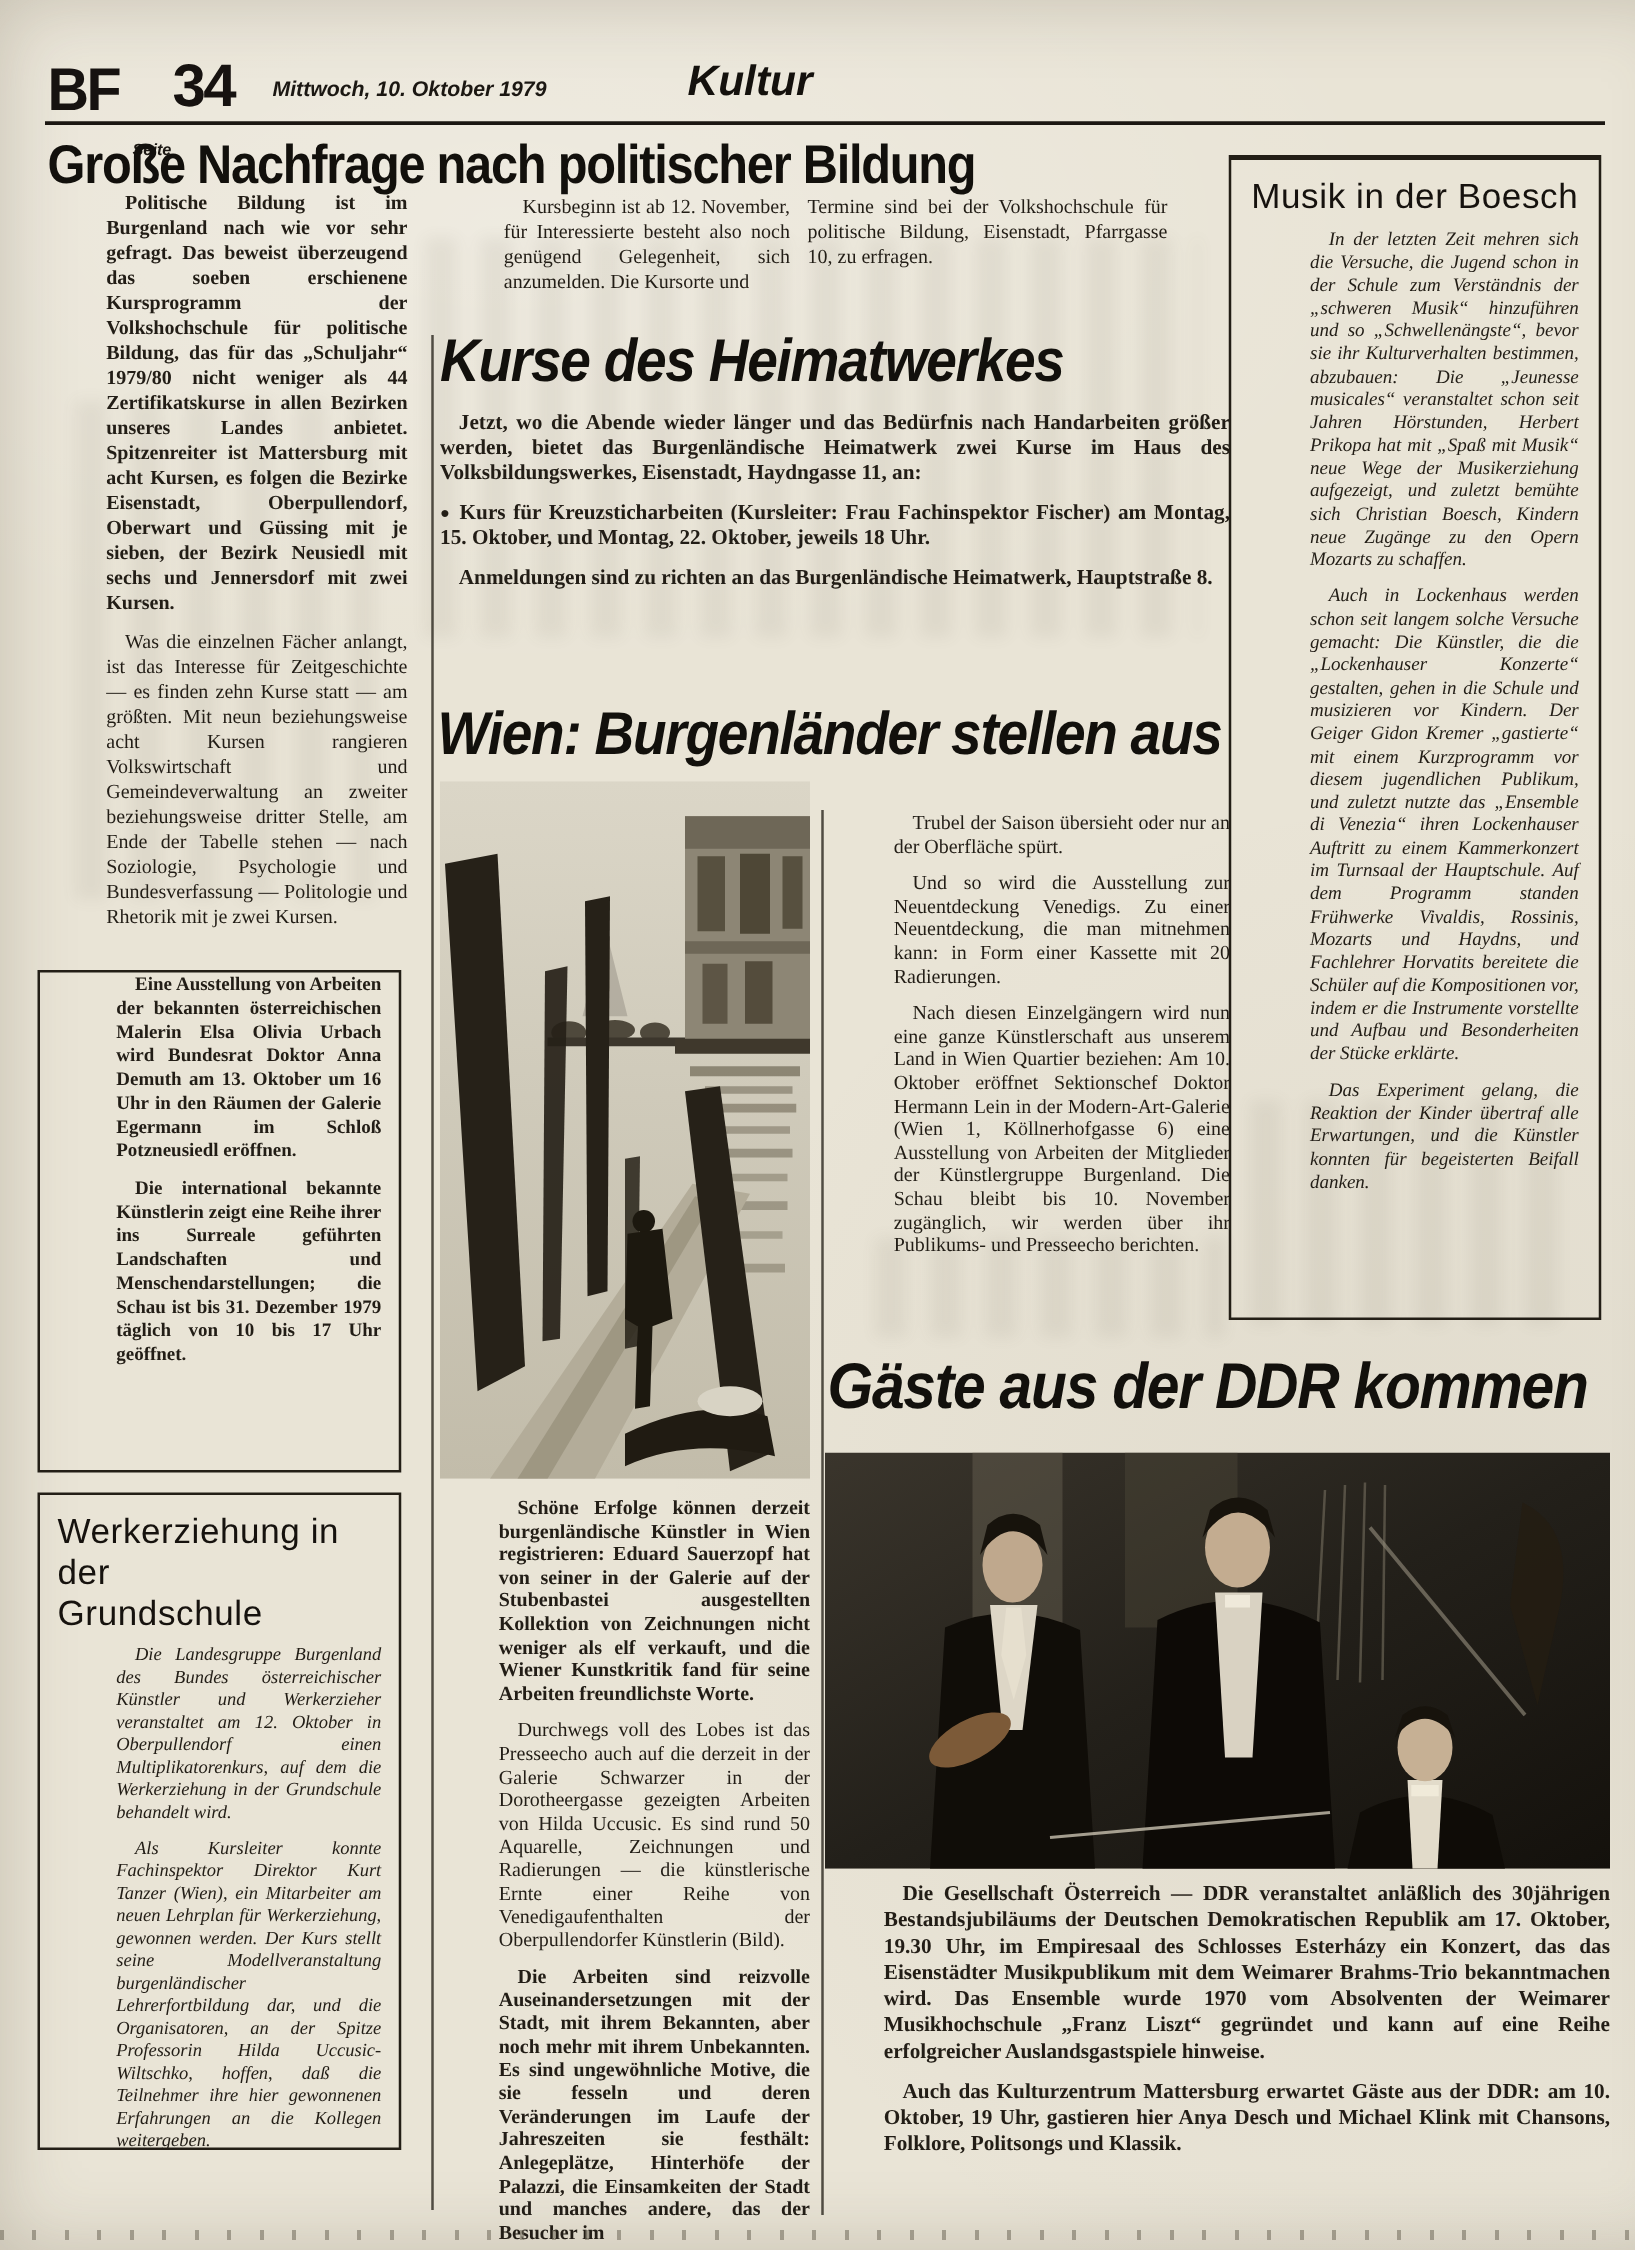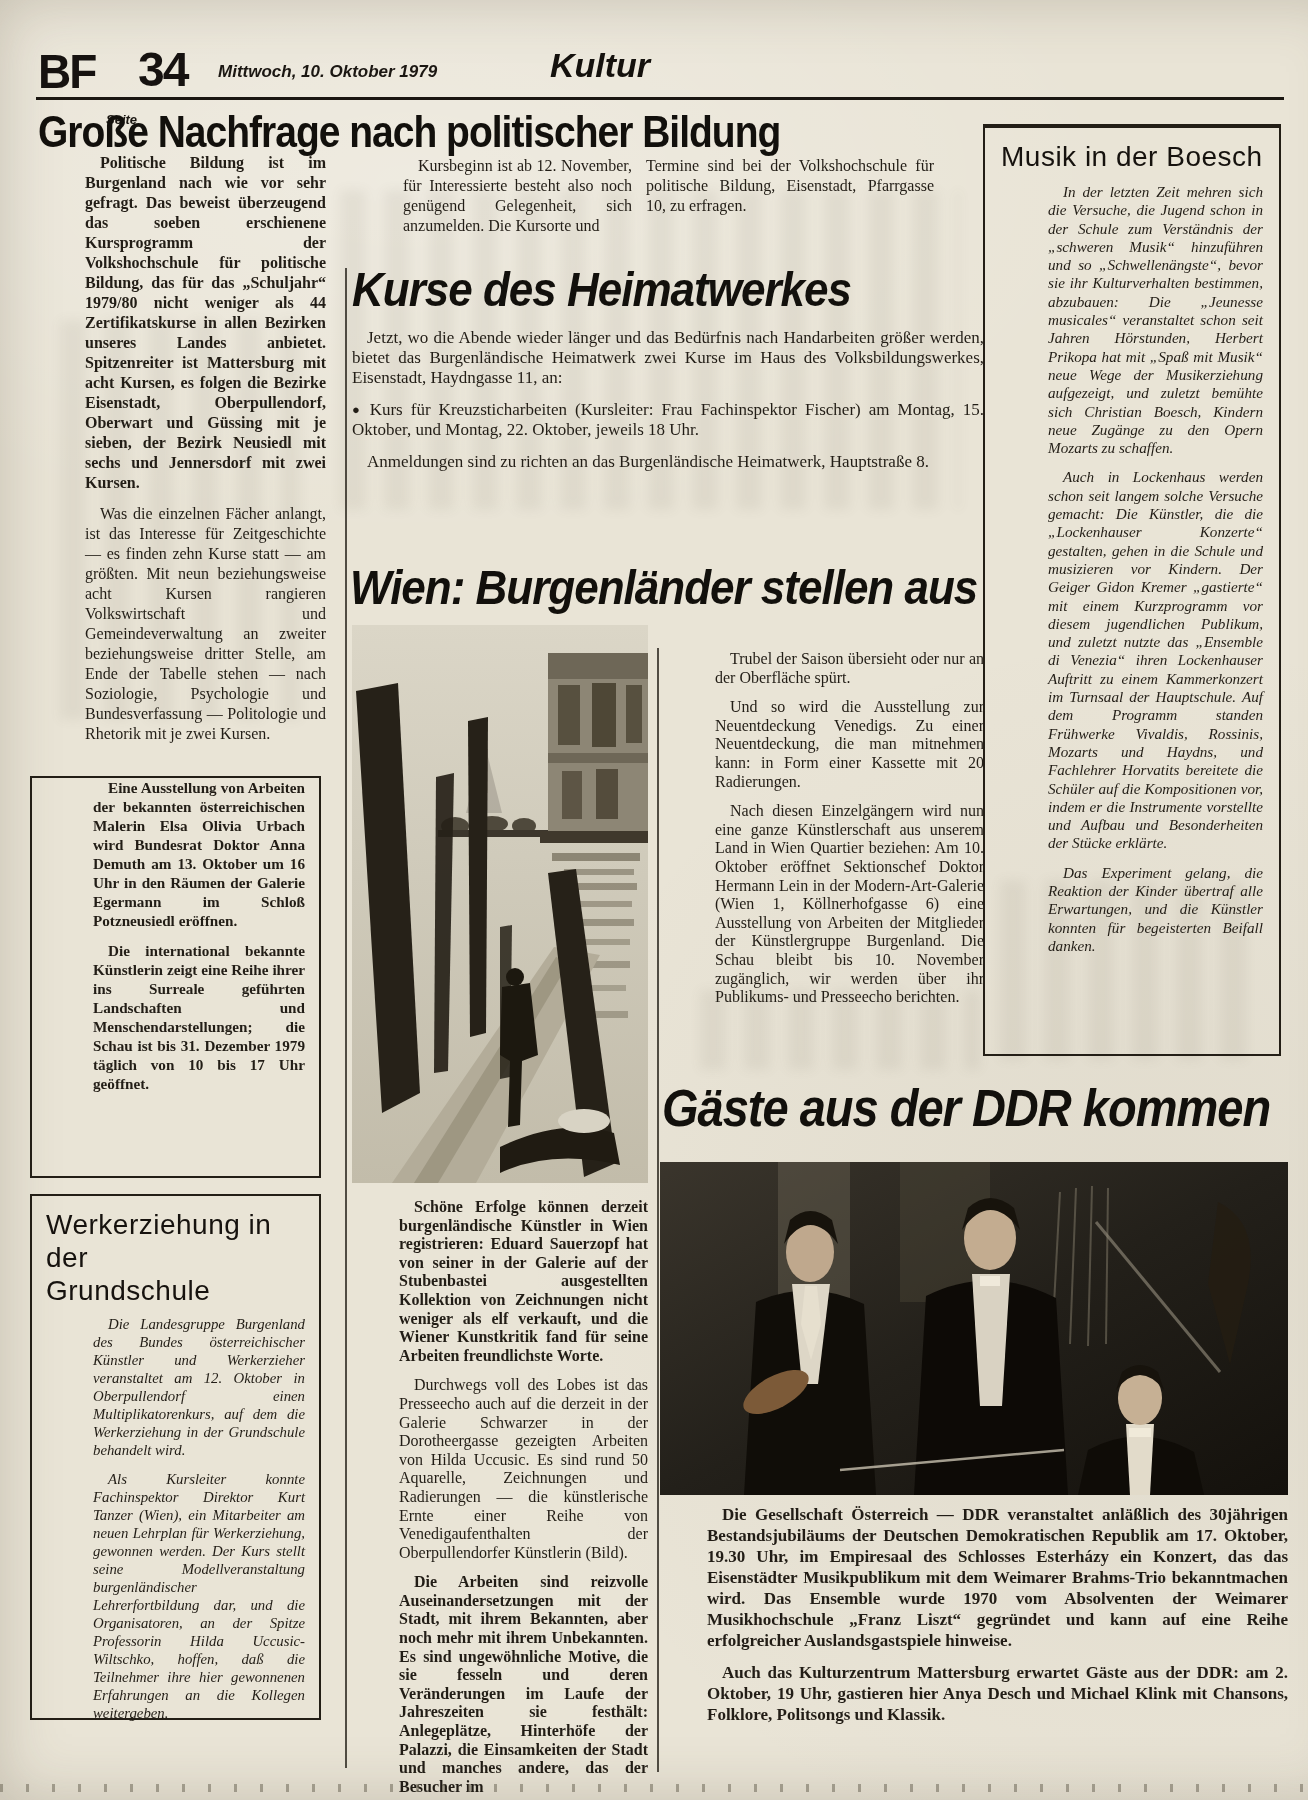--- a/index.html
+++ b/index.html
@@ -33,21 +33,21 @@
   
   .h-main{font-family:"Liberation Sans",sans-serif;font-weight:900;font-size:39px;letter-spacing:-1px;color:#12100c;transform:scaleY(1.12);transform-origin:left top;white-space:nowrap;}
   .h-ital{font-family:"Liberation Sans",sans-serif;font-weight:900;font-style:italic;font-size:44px;letter-spacing:-1px;color:#12100c;transform:scaleY(1.1);transform-origin:left top;white-space:nowrap;}
   .h-ddr{font-size:47px;}
 
   
   .b16{font-size:16px;line-height:20px;}
   .bold p{font-weight:700;}
   .wien-left{font-size:16px;line-height:18.6px;}
   .wien-right{font-size:16px;line-height:18.6px;}
-  .heimat{font-size:17px;line-height:20px;font-weight:400;}
+  .heimat{font-size:17px;line-height:20px;font-weight:700;}
   .heimat p{margin-bottom:12px;}
   .bullet{font-size:13px;vertical-align:1px;padding-right:6px;}
   .caption{font-size:17px;line-height:21px;font-weight:700;}
 
   
   .nbox{border:2.5px solid #231e16;background:transparent;}
   .nbox-top{border-top-width:4px;}
   .boxtitle{font-family:"Liberation Sans",sans-serif;font-weight:400;font-size:28px;line-height:33px;color:#16120e;letter-spacing:.5px;}
   .musik-body{font-size:15.2px;line-height:18.3px;font-style:italic;}
   .elsa-body{font-size:15.2px;line-height:19px;font-weight:700;}
@@ -251,19 +251,19 @@
           <path d="M456 228 Q480 198 504 228 L498 210 Q480 196 462 210 Z" fill="#17130c"></path>
           <rect x="469" y="266" width="22" height="9" fill="#f0ead9"></rect>
         </g>
         <path d="M558 40 Q600 60 588 122 L570 202 L548 122 Z" fill="#241d12" opacity=".8"></path>
         <line x1="180" y1="308" x2="404" y2="288" stroke="#c9c2b0" stroke-width="2.5" opacity=".8"></line>
       </svg>
     </div>
 
     <div class="abs just ind serif caption" style="left:660px;top:1504px;width:628px;">
       <p>Die Gesellschaft Österreich — DDR veranstaltet anläßlich des 30jährigen Bestandsjubiläums der Deutschen Demokratischen Republik am 17. Oktober, 19.30 Uhr, im Empiresaal des Schlosses Esterházy ein Konzert, das das Eisenstädter Musikpublikum mit dem Weimarer Brahms-Trio bekanntmachen wird. Das Ensemble wurde 1970 vom Absolventen der Weimarer Musikhochschule „Franz Liszt“ gegründet und kann auf eine Reihe erfolgreicher Auslandsgastspiele hinweise.</p>
-      <p>Auch das Kulturzentrum Mattersburg erwartet Gäste aus der DDR: am 2. Oktober, 19 Uhr, gastieren hier Anya Desch und Michael Klink mit Chansons, Folklore, Politsongs und Klassik.</p>
+      <p>Auch das Kulturzentrum Mattersburg erwartet Gäste aus der DDR: am 10. Oktober, 19 Uhr, gastieren hier Anya Desch und Michael Klink mit Chansons, Folklore, Politsongs und Klassik.</p>
     </div>
   </section>
 
   <div class="abs perf" style="left:0;top:1784px;width:1308px;height:8px;"></div>
 
 </div>
 
 </body></html>

